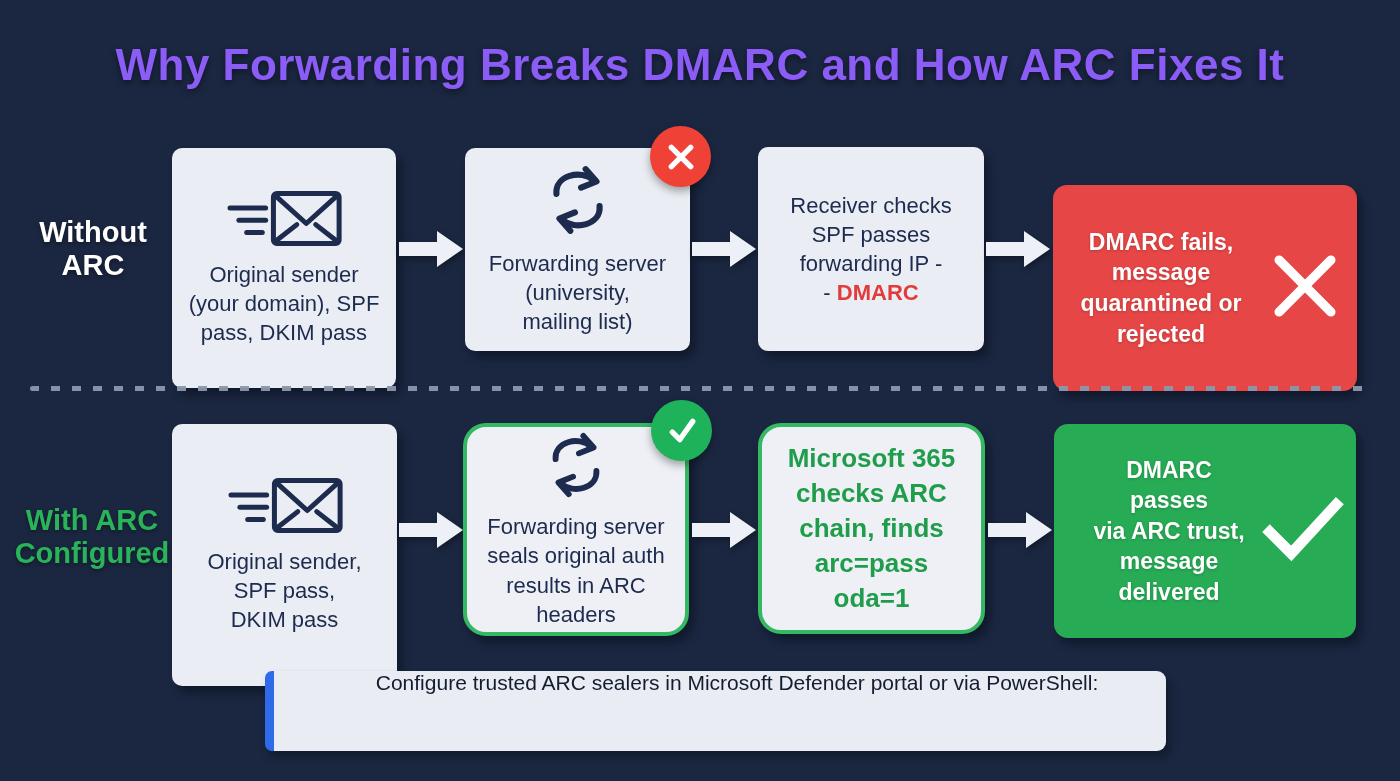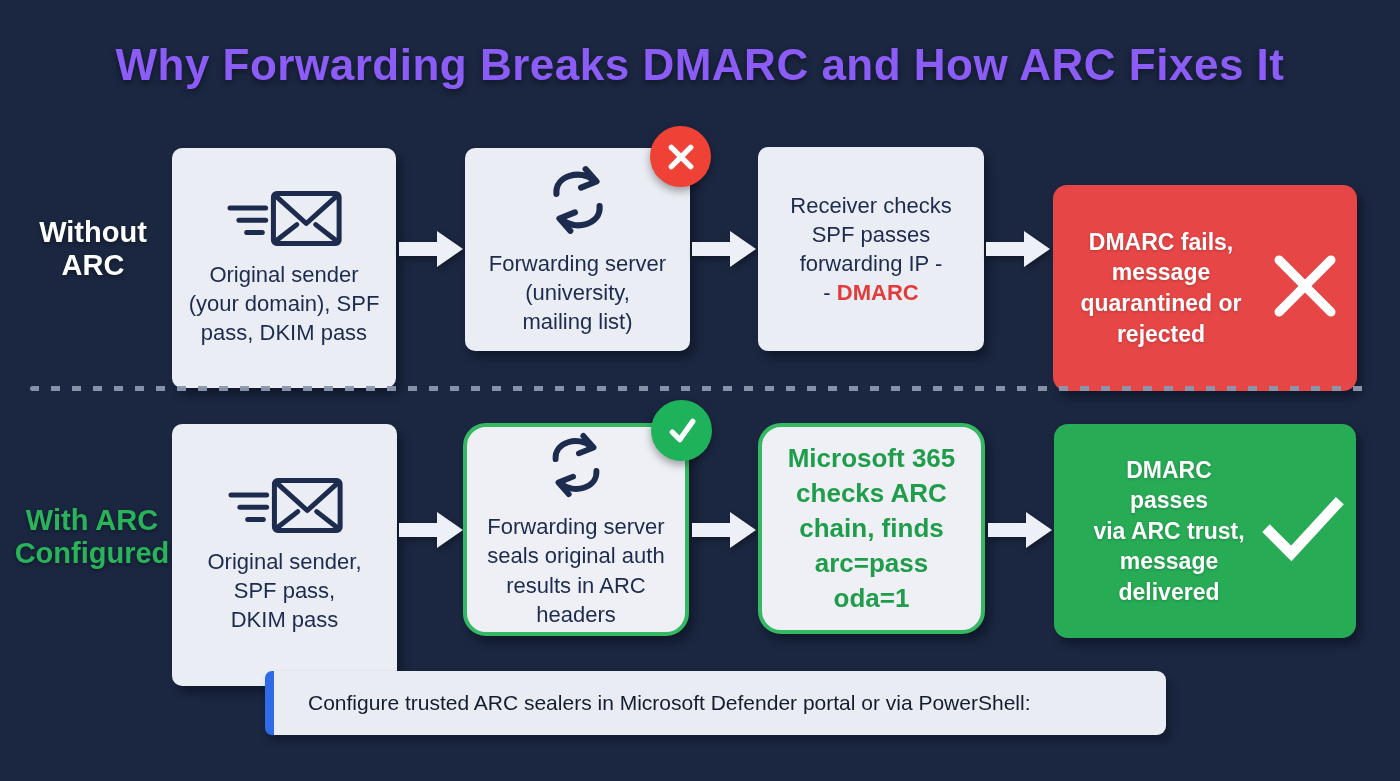--- a/index.html
+++ b/index.html
@@ -51,25 +51,25 @@
   }
   .badge.fail{background:#ef4136;}
   .badge.pass{background:#1eb35b;}
 
   .divider{
     position:absolute;left:30px;top:386px;width:1340px;height:5px;
     background:repeating-linear-gradient(90deg,#8b97ac 0 9px,transparent 9px 21px);
     border-radius:3px;opacity:.95;
   }
   .footer{
-    position:absolute;left:265px;top:671px;width:901px;height:64px;
+    position:absolute;left:265px;top:671px;width:901px;height:80px;
     background:#e9ecf2;border-left:9px solid #2f6ae8;
     border-radius:7px 9px 9px 7px;
     box-shadow:4px 6px 9px rgba(4,9,20,.4);
-    display:flex;flex-direction:column;justify-content:center;
+    display:flex;flex-direction:row;justify-content:center;
     padding-left:34px;box-sizing:border-box;text-align:left;
   }
   .footer .l1{font-size:21px;color:#141d30;}
   .footer .l2{font-size:22px;font-weight:700;color:#0b1322;margin-top:5px;}
   .icon-stroke{stroke:#1c2b4e;fill:none;stroke-linecap:round;stroke-linejoin:round;}
   .mark-stroke{stroke:#ffffff;fill:none;}
 </style>
 </head>
 <body>
 

